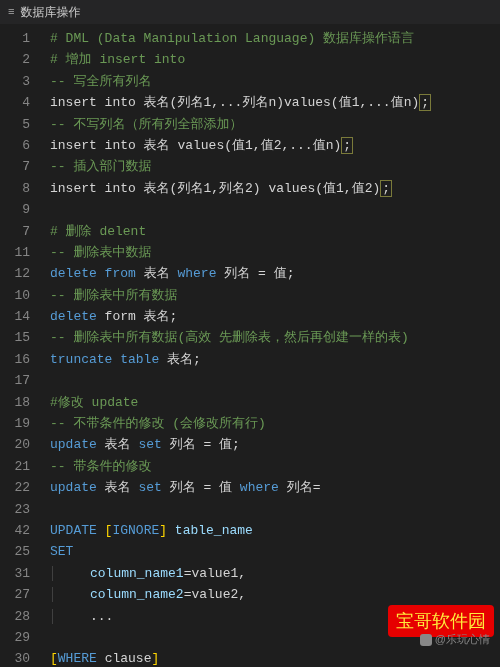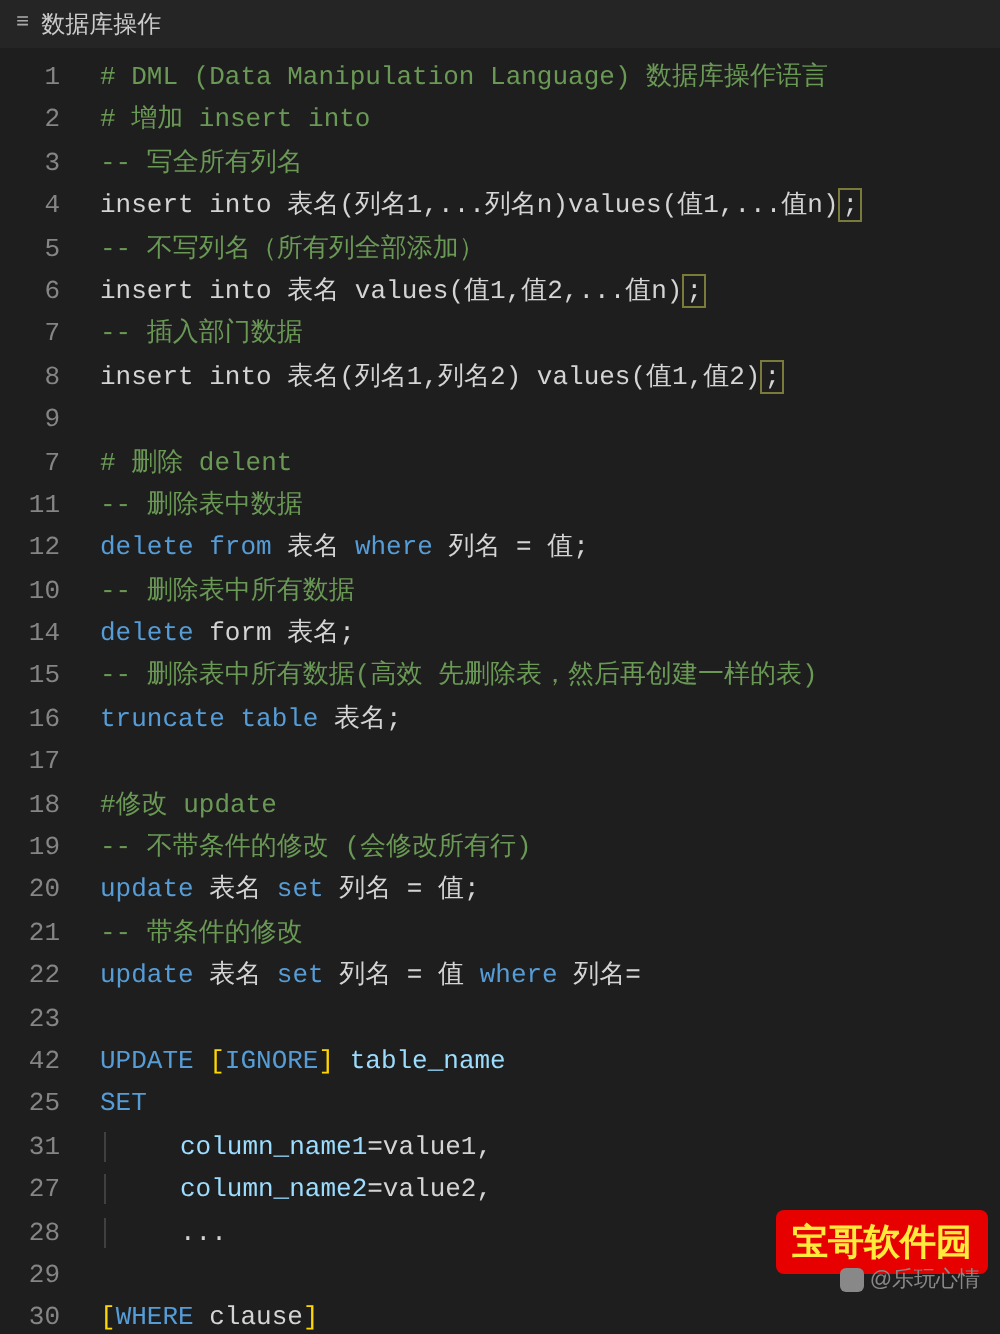--- a/index.html
+++ b/index.html
@@ -65,21 +65,21 @@
   position: absolute;
   left: 2px; top: 0; bottom: 0;
   border-left: 1px solid #404040;
 }
 .watermark-red {
   position: absolute;
   right: 6px;
   bottom: 30px;
   background: #e60000;
   color: #ffeb3b;
-  font-weight: bold;
+  font-weight: normal;
   font-size: 18px;
   padding: 4px 8px;
   border-radius: 4px;
   font-family: sans-serif;
 }
 .watermark-grey {
   position: absolute;
   right: 10px;
   bottom: 20px;
   color: #888;

